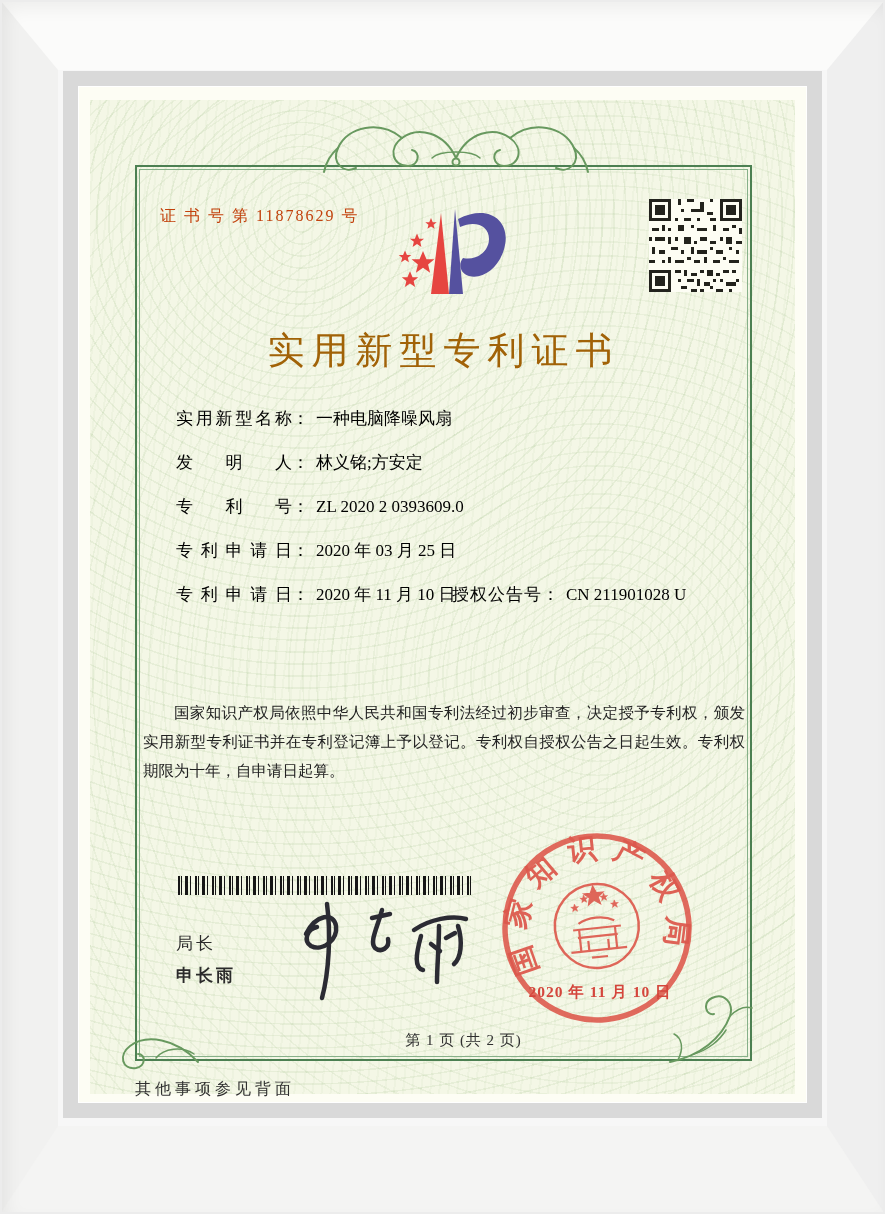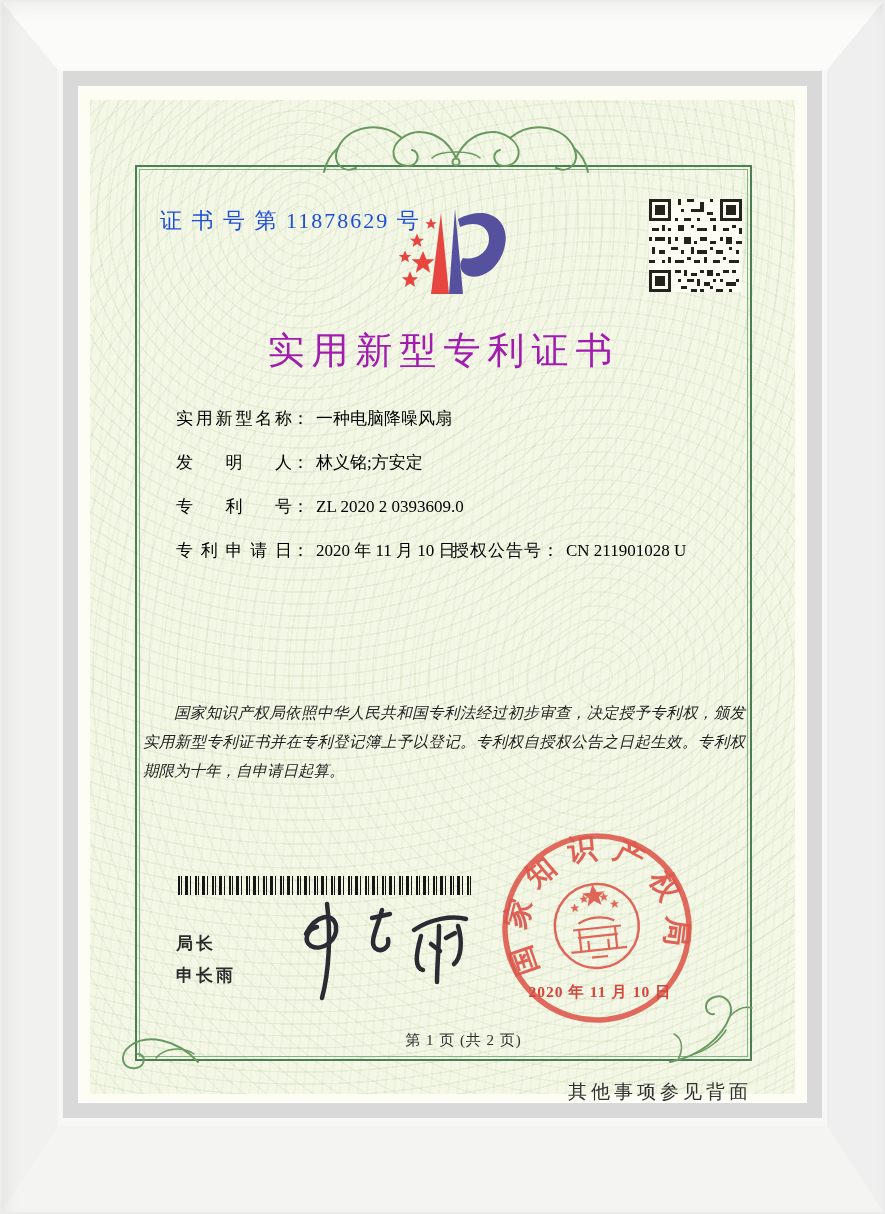--- a/index.html
+++ b/index.html
@@ -19,49 +19,49 @@
           background-image:
             repeating-radial-gradient(circle at 30% 12%, rgba(124,167,98,0.11) 0 1.5px, rgba(124,167,98,0) 1.5px 12px),
             repeating-radial-gradient(circle at 72% 58%, rgba(124,167,98,0.09) 0 1.5px, rgba(124,167,98,0) 1.5px 14px),
             repeating-linear-gradient(96deg, rgba(124,167,98,0.05) 0 2px, rgba(124,167,98,0) 2px 9px); }
   
   .border-rect { position:absolute; left:135px; top:165px; width:617px; height:896px;
                  border:2px solid #4c8052; }
   .border-rect::after { content:""; position:absolute; inset:2px; border:1px solid #86b089; }
   .flourish { position:absolute; pointer-events:none; }
   .txt { position:absolute; color:#2b2b2b; }
-  .cert-no { left:160px; top:206px; font-size:22px; letter-spacing:2px; color:#1d4ed8; }
+  .cert-no { left:160px; top:206px; font-size:16px; letter-spacing:2px; color:#c2410c; }
   .logo { position:absolute; left:383px; top:197px; width:128px; height:118px; }
   .qr { position:absolute; left:649px; top:199px; width:93px; height:93px; }
   .title { left:135px; width:617px; top:326px; text-align:center; font-size:37px;
-           letter-spacing:7px; color:#a21caf; }
+           letter-spacing:7px; color:#a16207; }
   .fields { position:absolute; left:176px; top:410px; width:545px; font-size:17px; color:#000000; }
   .row { position:relative; margin-bottom:26px; line-height:18px; white-space:nowrap; }
   .lbl { display:inline-block; width:116px; text-align:justify; text-align-last:justify; vertical-align:top; }
   .val { margin-left:7px; }
   .pair2 { position:absolute; left:276px; top:0; }
   .pair2 .lbl2 { letter-spacing:1px; }
   .paras { position:absolute; left:143px; top:699px; width:602px; font-size:15.5px;
-           line-height:1.87; color:#232323; text-align:justify;font-style:italic; }
+           line-height:1.87; color:#232323; text-align:justify; }
   .paras p { text-indent:2em; }
   .barcode { position:absolute; left:178px; top:876px; width:296px; height:19px;
              background: repeating-linear-gradient(90deg,
                #161616 0 2px, transparent 2px 3px,
                #161616 3px 4px, transparent 4px 7px,
                #161616 7px 10px, transparent 10px 12px,
                #161616 12px 13px, transparent 13px 17px); }
-  .director-title { left:176px; top:932px; font-size:17px; letter-spacing:3px;font-weight:bold; }
+  .director-title { left:176px; top:932px; font-size:17px; letter-spacing:3px; }
   .director-name  { left:176px; top:964px; font-size:17px; letter-spacing:3px;font-weight:bold; }
   .signature { position:absolute; left:286px; top:890px; width:210px; height:116px; }
   .seal { position:absolute; left:499px; top:830px; width:196px; height:196px;
           transform:rotate(-6deg); opacity:0.93; }
   .seal-date { left:510px; top:982px; width:180px; text-align:center;
                color:#d4463c; font-size:15.5px; font-weight:bold; letter-spacing:1px; }
   .page-info { left:135px; width:617px; top:1031px; text-align:center; font-size:15px; letter-spacing:1px; color:#2f2f2f;padding-left:40px; }
-  .back-note { left:135px; width:617px; top:1079px; text-align:right; font-size:19px; letter-spacing:4px; color:#303030; }
+  .back-note { left:135px; width:617px; top:1079px; text-align:left; font-size:16px; letter-spacing:4px; color:#303030; }
 </style>
 </head>
 <body>
 
 <div class="stage">
   <div class="frame"></div>
   <div class="mat"></div>
   <div class="paper"></div>
   <div class="deco"></div>
   <div class="frame-shadow"></div>
@@ -151,20 +151,23 @@
 
   <div class="fields">
     <div class="row">
       <span class="lbl">实用新型名称</span><span>：</span><span class="val">一种电脑降噪风扇</span>
     </div>
     <div class="row">
       <span class="lbl">发明人</span><span>：</span><span class="val">林义铭;方安定</span>
     </div>
     <div class="row">
       <span class="lbl">专利号</span><span>：</span><span class="val">ZL 2020 2 0393609.0</span>
+    </div>
+    <div class="row">
+      <span class="lbl">专利申请日</span><span>：</span><span class="val">2020 年 03 月 25 日</span>
     </div>
     <div class="row">
       <span class="lbl">专利申请日</span><span>：</span><span class="val">2020 年 11 月 10 日</span>
       <span class="pair2">
         <span class="lbl2">授权公告号</span><span>：</span><span class="val">CN 211901028 U</span>
       </span>
     </div>
   </div>
 
   <div class="paras">

